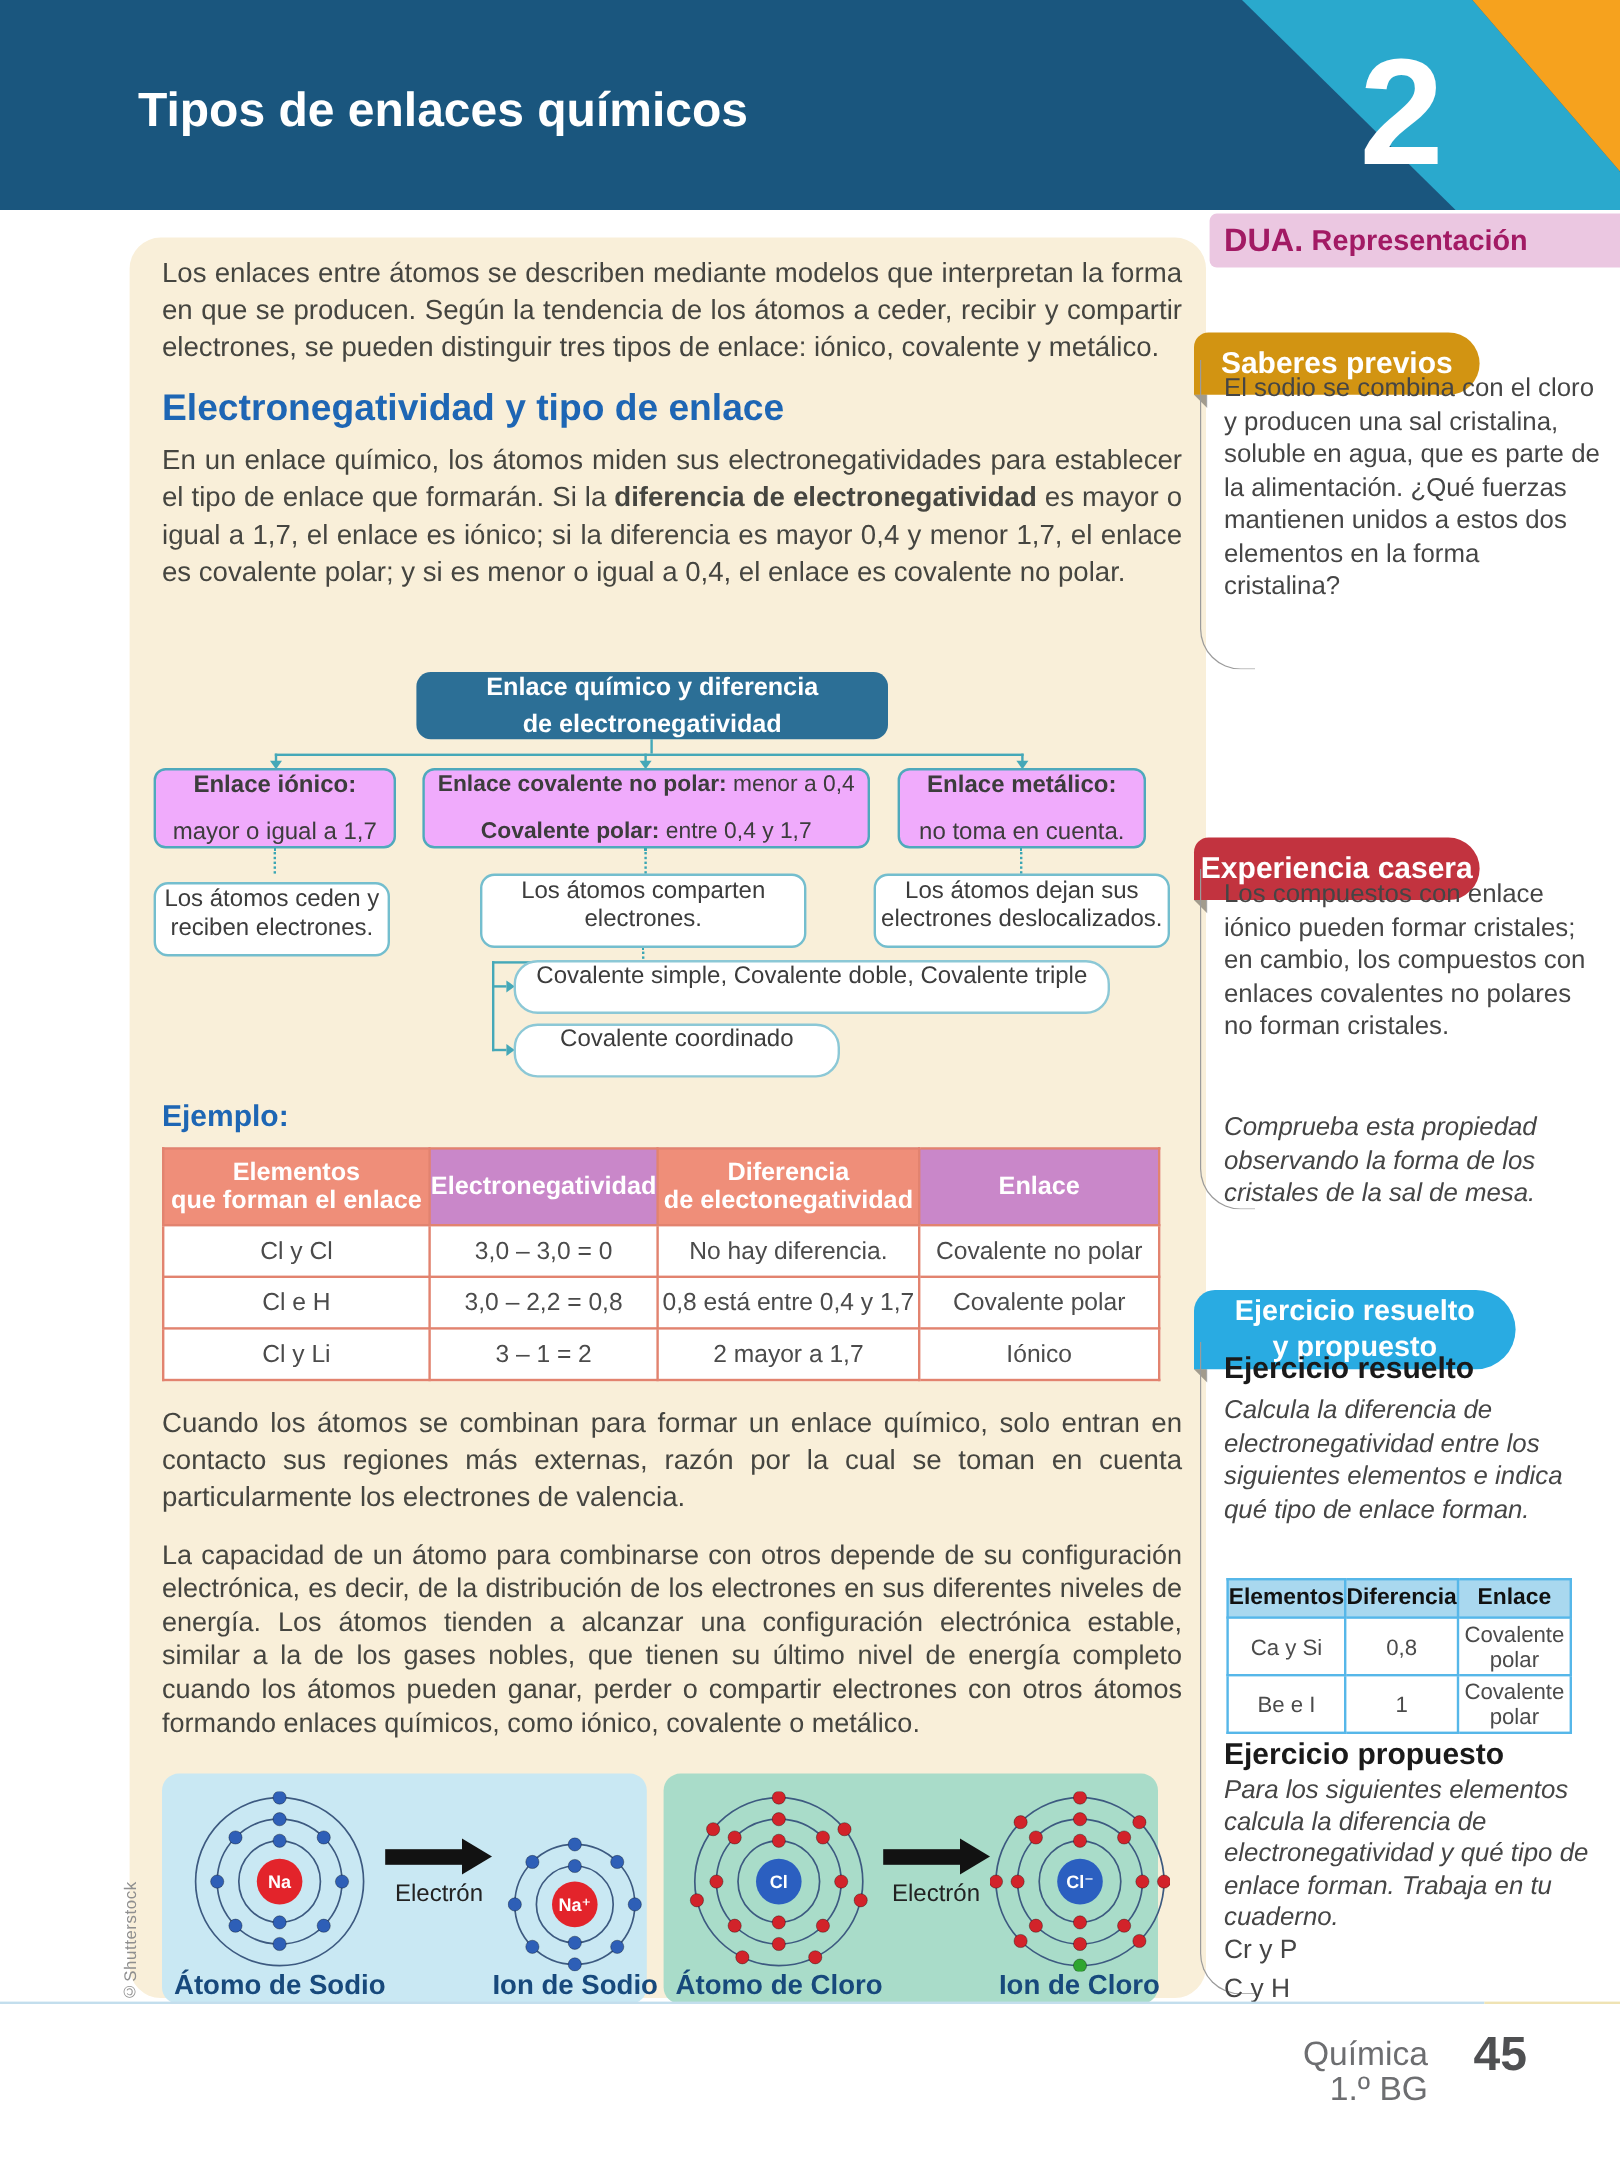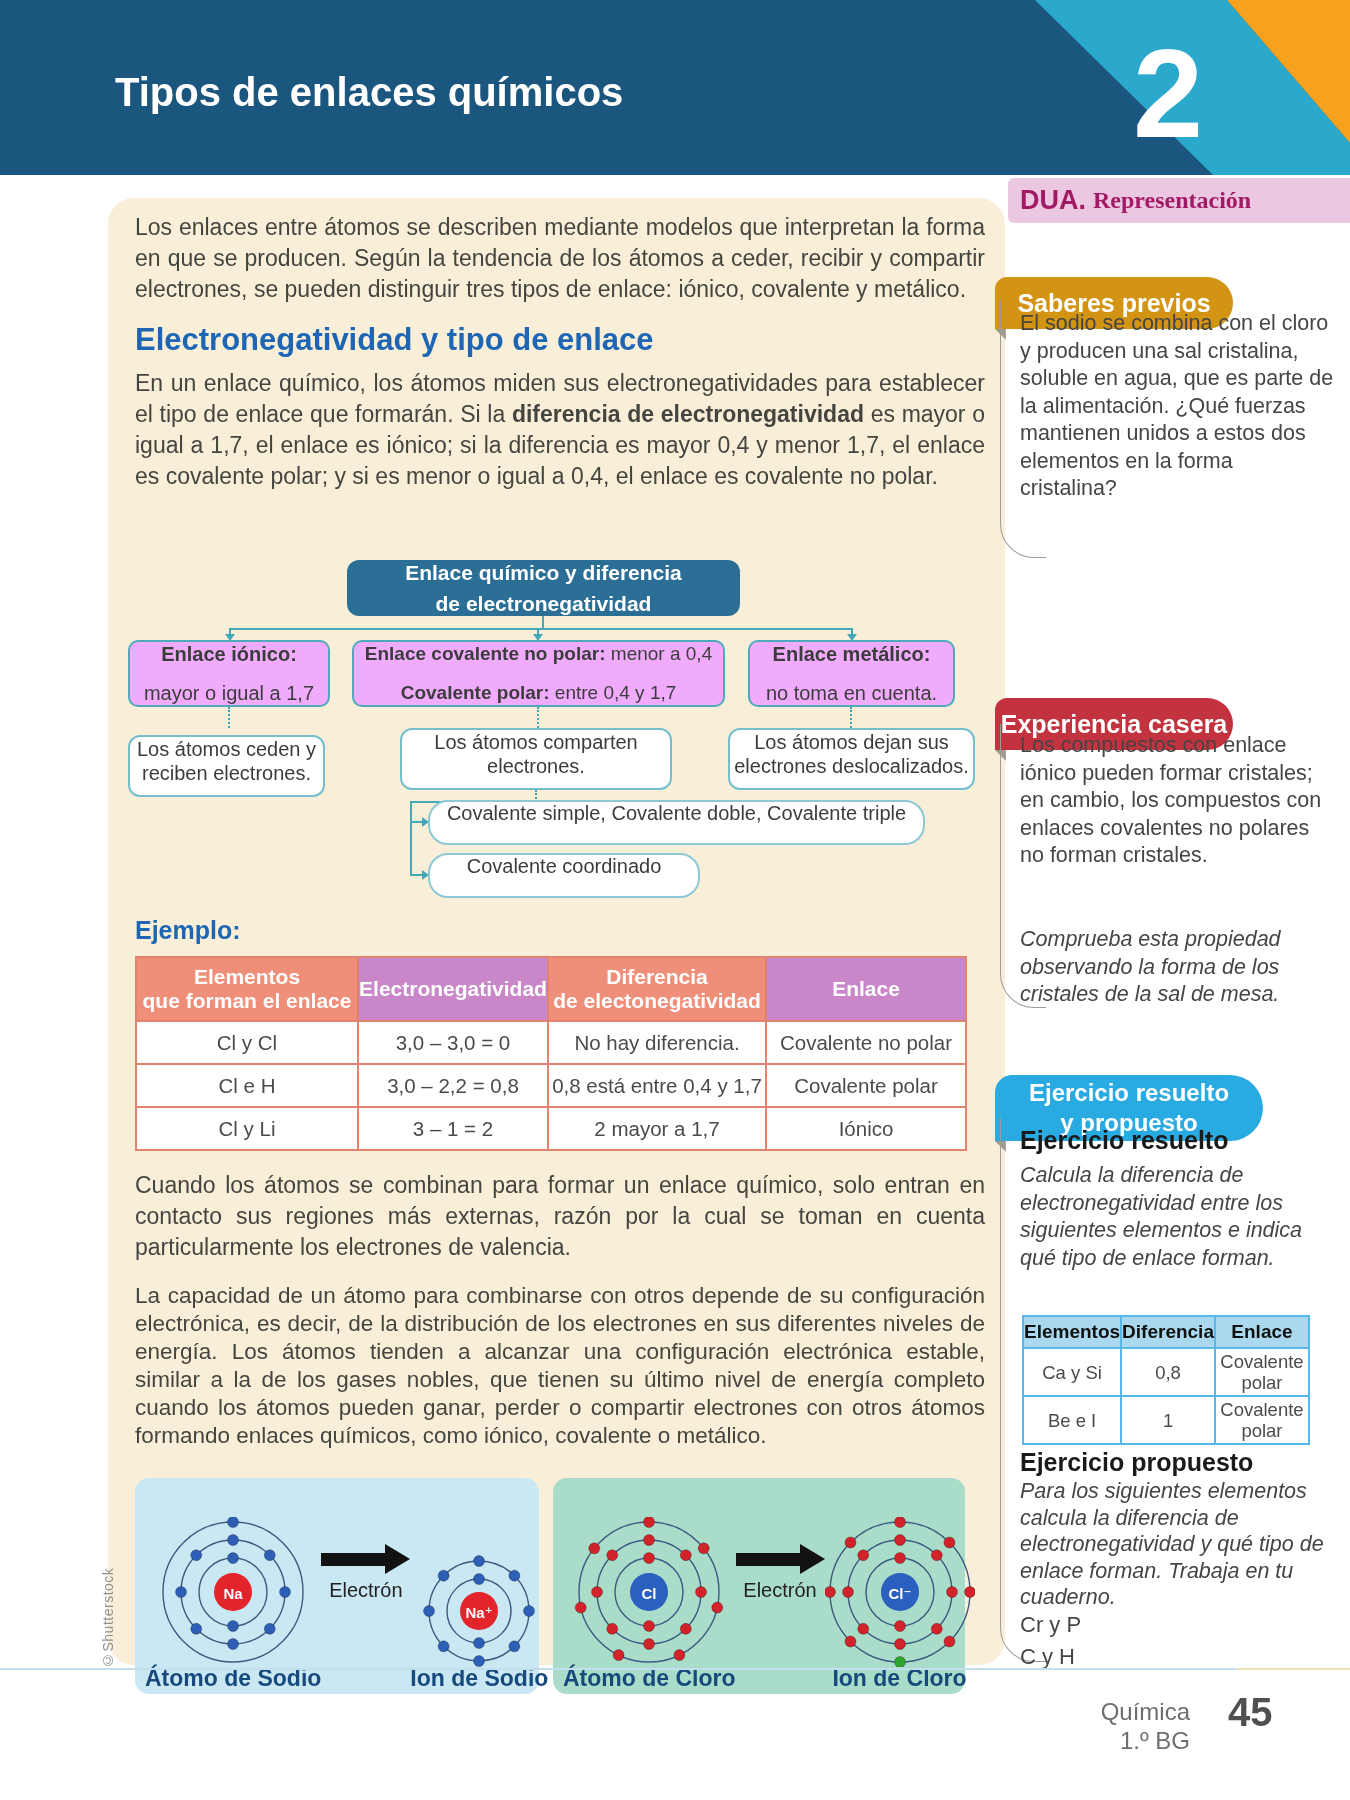--- a/index.html
+++ b/index.html
@@ -12,21 +12,21 @@
     clip-path:polygon(1035px 0, 1227px 0, 1350px 143px, 1350px 175px, 1213px 175px); }
   .band-orange { position:absolute; inset:0; background:#F6A21E;
     clip-path:polygon(1227px 0, 1350px 0, 1350px 143px); }
   .unit-number { position:absolute; left:1118px; top:28px; width:100px; text-align:center;
     font-size:126px; line-height:1.05; color:#fff; font-weight:600; }
   .page-title { position:absolute; left:115px; top:70px; font-size:40px; font-weight:bold; color:#fff; }
 
   .dua-band { position:absolute; left:1008px; top:178px; width:342px; height:45px;
     background:#EBC7E1; border-radius:6px 0 0 6px; display:flex; align-items:center; padding-left:12px; }
   .dua-label { color:#A21A64; font-weight:800; font-size:27px; }
-  .dua-text  { color:#A21A64; font-weight:bold; font-size:24px; margin-left:7px;font-family:Liberation Serif, serif; }
+  .dua-text  { color:#A21A64; font-weight:bold; font-size:24px; margin-left:7px; }
 
   
   .cream { position:absolute; left:108px; top:198px; width:897px; height:1467px;
     background:#F9EFD9; border-radius:26px; }
 
   .body-par { position:absolute; left:135px; width:850px; color:#454540; font-size:23px;
     line-height:31px; text-align:justify; }
   .section-heading { position:absolute; left:135px; top:322px; font-size:31px; font-weight:bold; color:#1E66B4; }
 
   
@@ -49,21 +49,21 @@
   
   .example-label { position:absolute; left:135px; top:916px; font-size:25px; font-weight:bold; color:#1E66B4; }
   table.ex { position:absolute; left:135px; top:956px; border-collapse:collapse; background:#fff; }
   table.ex th, table.ex td { border:2px solid #E2836F; text-align:center; vertical-align:middle; }
   table.ex th { height:64px; color:#fff; font-size:21px; font-weight:bold; line-height:24px; white-space:pre-line; }
   table.ex td { height:43px; font-size:20.5px; color:#4b4b4b; background:#fff; }
   .th-salmon { background:#EF8E79; }
   .th-purple { background:#C987C9; }
 
   
-  .atom-panel { position:absolute; top:1478px; height:216px; border-radius:14px;
+  .atom-panel { position:absolute; top:1478px; height:192px; border-radius:14px;
     display:flex; align-items:flex-end; justify-content:space-between; padding:4px 10px 2px 10px; }
   .panel-left  { left:135px; width:404px; background:#C9E8F3; }
   .panel-right { left:553px; width:412px; background:#A9DCC9; }
   .atom-block { display:flex; flex-direction:column; align-items:center; }
   .atom-caption { font-size:23px; font-weight:600; color:#17497C; margin-top:-2px; white-space:nowrap; }
   .arrow-block { display:flex; flex-direction:column; align-items:center; align-self:center; margin-bottom:28px; }
   .arrowgfx { display:flex; align-items:center; }
   .arrow-bar { width:64px; height:13px; background:#121212; }
   .arrow-head { width:0; height:0; border-left:25px solid #121212;
     border-top:15px solid transparent; border-bottom:15px solid transparent; }
@@ -91,21 +91,21 @@
   table.side th, table.side td { border:2px solid #56B7E9; text-align:center; vertical-align:middle; }
   table.side th { height:32px; background:#A9D8EF; color:#111; font-size:19px; font-weight:bold; }
   table.side td { height:48px; font-size:18.5px; color:#4b4b4b; line-height:21px; }
 
   .side-item { position:absolute; left:1020px; font-size:22px; color:#454545; }
 
   
   .sep-blue { position:absolute; left:0; top:1668px; width:1237px; height:2px; background:#C3DEED; }
   .sep-yellow { position:absolute; left:1237px; top:1668px; width:113px; height:2px; background:#EFE3B4; }
   .footer-subject { position:absolute; left:1055px; top:1697px; width:135px; text-align:right;
-    font-size:24px; line-height:29px; color:#6d6e71; }
+    font-size:28px; line-height:29px; color:#6d6e71; }
   .footer-page { position:absolute; left:1228px; top:1690px; font-size:40px; font-weight:bold; color:#4f5052; }
 </style>
 </head>
 <body>
 
 <div class="page">
 
   <div class="banner">
     <div class="band-cyan"></div>
     <div class="band-orange"></div>

